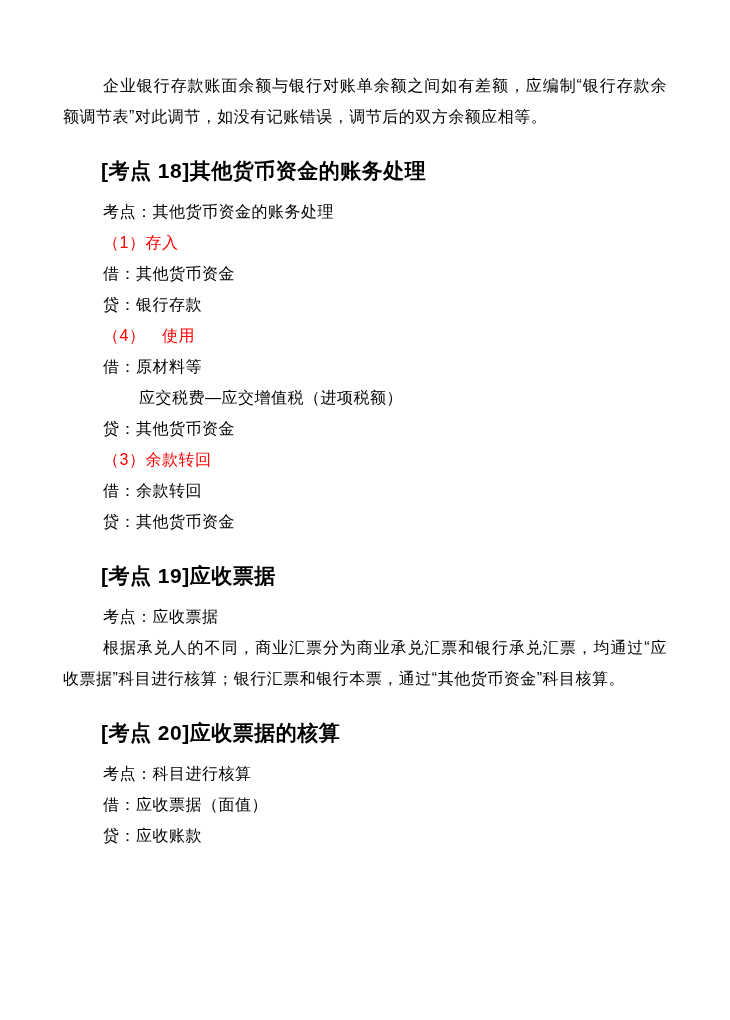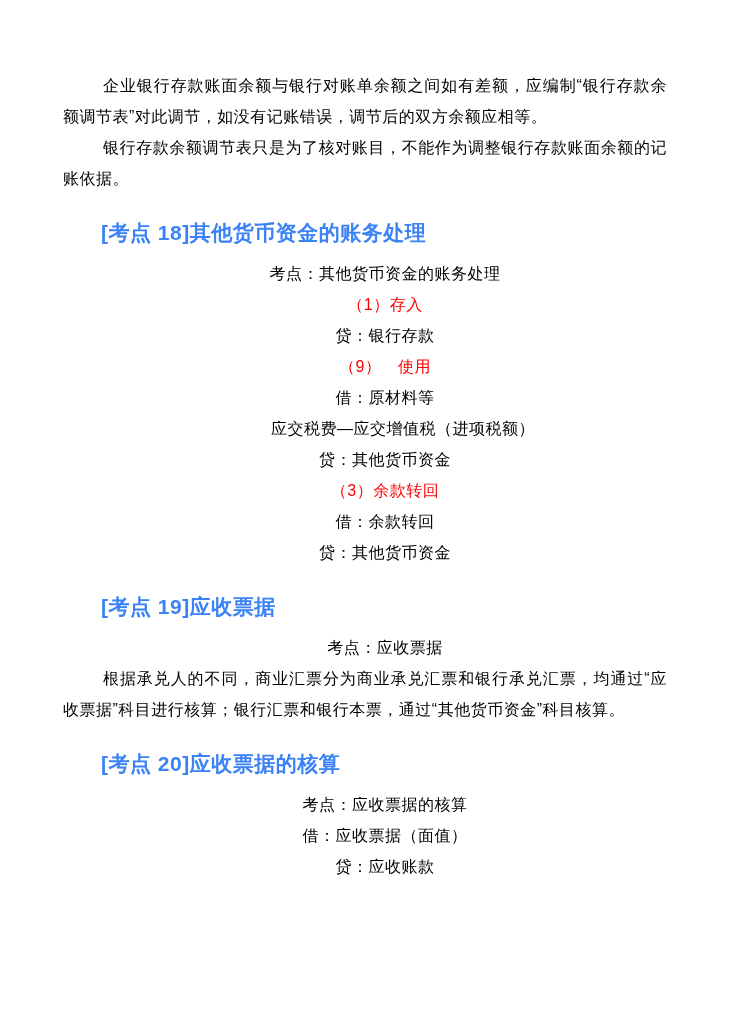--- a/index.html
+++ b/index.html
@@ -28,54 +28,53 @@
     text-indent: 2.5em;
     line-height: 31px;
     letter-spacing: 0.5px;
   }
   .line {
     margin: 0;
     line-height: 31px;
     padding-left: 40px;
     letter-spacing: 0.5px;
     white-space: pre-wrap;
-    text-align: center;
   }
   .line.deep {
     padding-left: 76px;
   }
   .heading {
     margin: 22px 0 8px 0;
     padding-left: 38px;
     font-size: 21px;
     font-weight: bold;
     line-height: 34px;
     letter-spacing: 0.5px;
   }
   .c-text    { color: #000000; }
   .c-red     { color: #fe0000; }
-  .c-heading { color: #3b82f6; }
+  .c-heading { color: #000000; }
 </style>
 </head>
 <body>
 
 <div class="page" id="doc">
     <div class="para"><span class="c-text">企业银行存款账面余额与银行对账单余额之间如有差额，应编制“银行存款余额调节表”对此调节，如没有记账错误，调节后的双方余额应相等。</span></div>
-    <div class="para"><span class="c-text">银行存款余额调节表只是为了核对账目，不能作为调整银行存款账面余额的记账依据。</span></div>
     <div class="heading"><span class="c-heading">[考点 18]其他货币资金的账务处理</span></div>
     <div class="line"><span class="c-text">考点：其他货币资金的账务处理</span></div>
     <div class="line"><span class="c-red">（1）存入</span></div>
+    <div class="line"><span class="c-text">借：其他货币资金</span></div>
     <div class="line"><span class="c-text">贷：银行存款</span></div>
-    <div class="line"><span class="c-red">（9）　使用</span></div>
+    <div class="line"><span class="c-red">（4）　使用</span></div>
     <div class="line"><span class="c-text">借：原材料等</span></div>
     <div class="line deep"><span class="c-text">应交税费—应交增值税（进项税额）</span></div>
     <div class="line"><span class="c-text">贷：其他货币资金</span></div>
     <div class="line"><span class="c-red">（3）余款转回</span></div>
     <div class="line"><span class="c-text">借：余款转回</span></div>
     <div class="line"><span class="c-text">贷：其他货币资金</span></div>
     <div class="heading"><span class="c-heading">[考点 19]应收票据</span></div>
     <div class="line"><span class="c-text">考点：应收票据</span></div>
     <div class="para"><span class="c-text">根据承兑人的不同，商业汇票分为商业承兑汇票和银行承兑汇票，均通过“应收票据”科目进行核算；银行汇票和银行本票，通过“其他货币资金”科目核算。</span></div>
     <div class="heading"><span class="c-heading">[考点 20]应收票据的核算</span></div>
-    <div class="line"><span class="c-text">考点：应收票据的核算</span></div>
+    <div class="line"><span class="c-text">考点：科目进行核算</span></div>
     <div class="line"><span class="c-text">借：应收票据（面值）</span></div>
     <div class="line"><span class="c-text">贷：应收账款</span></div>
   </div>
 
 </body></html>

